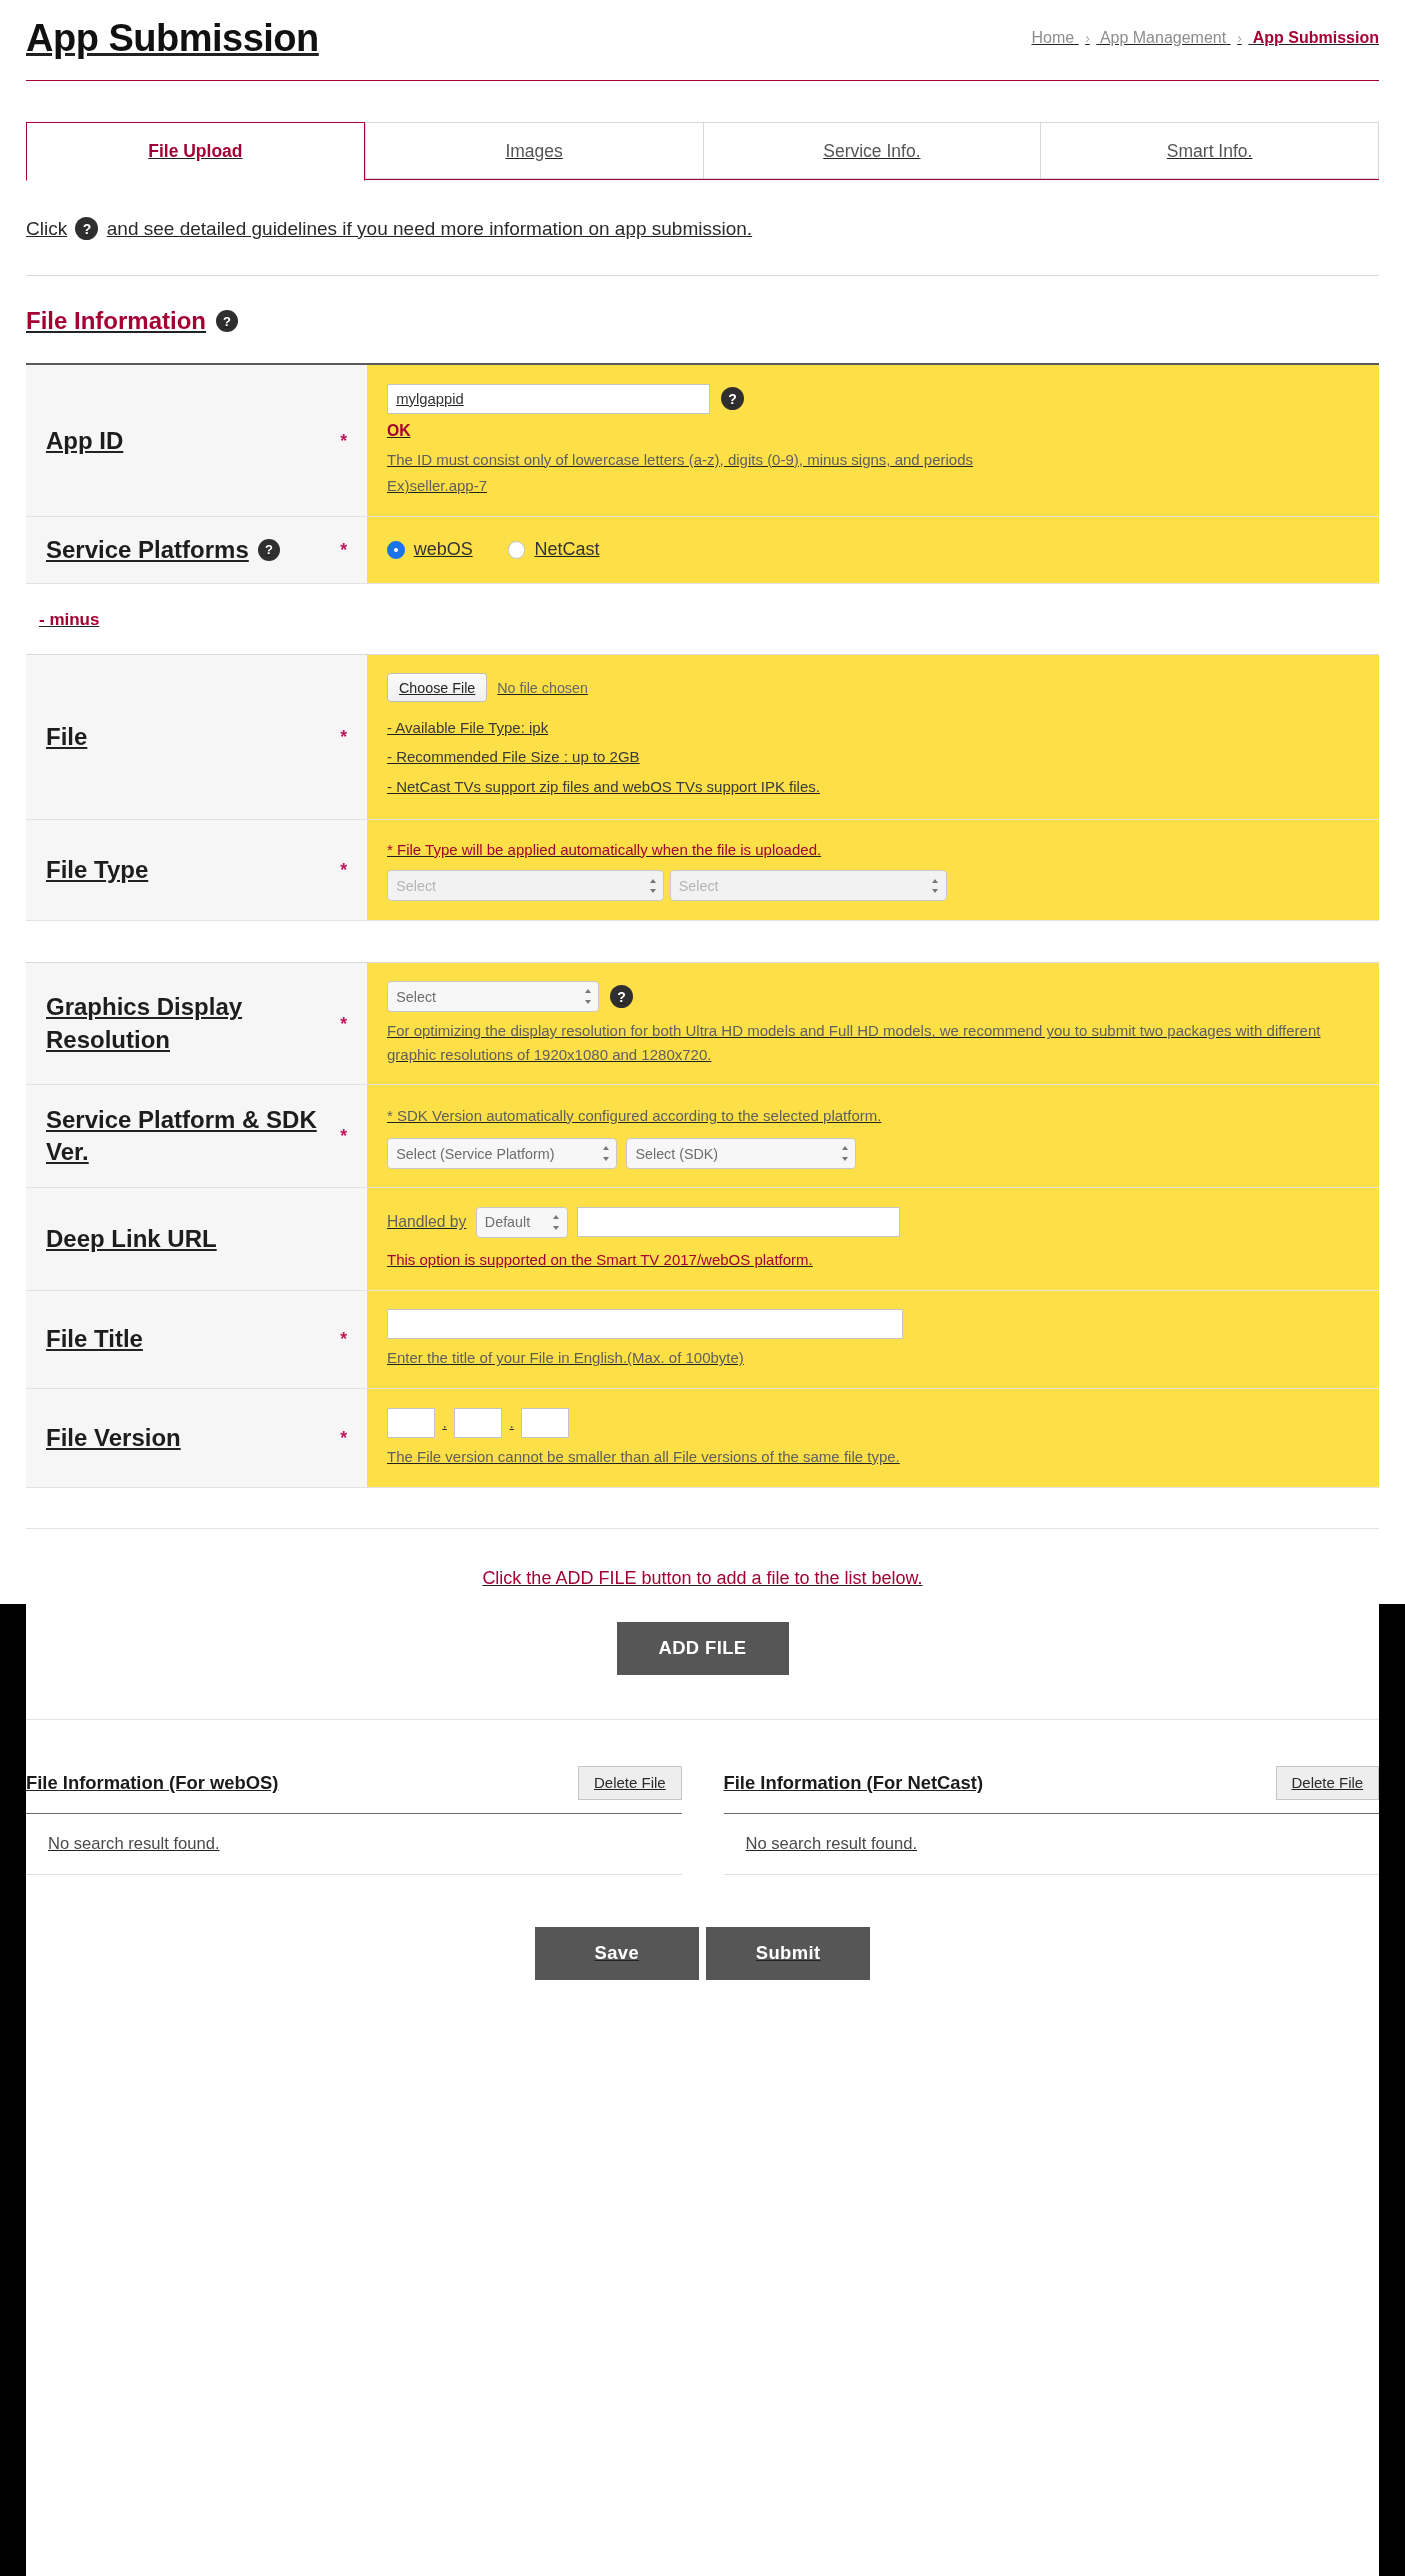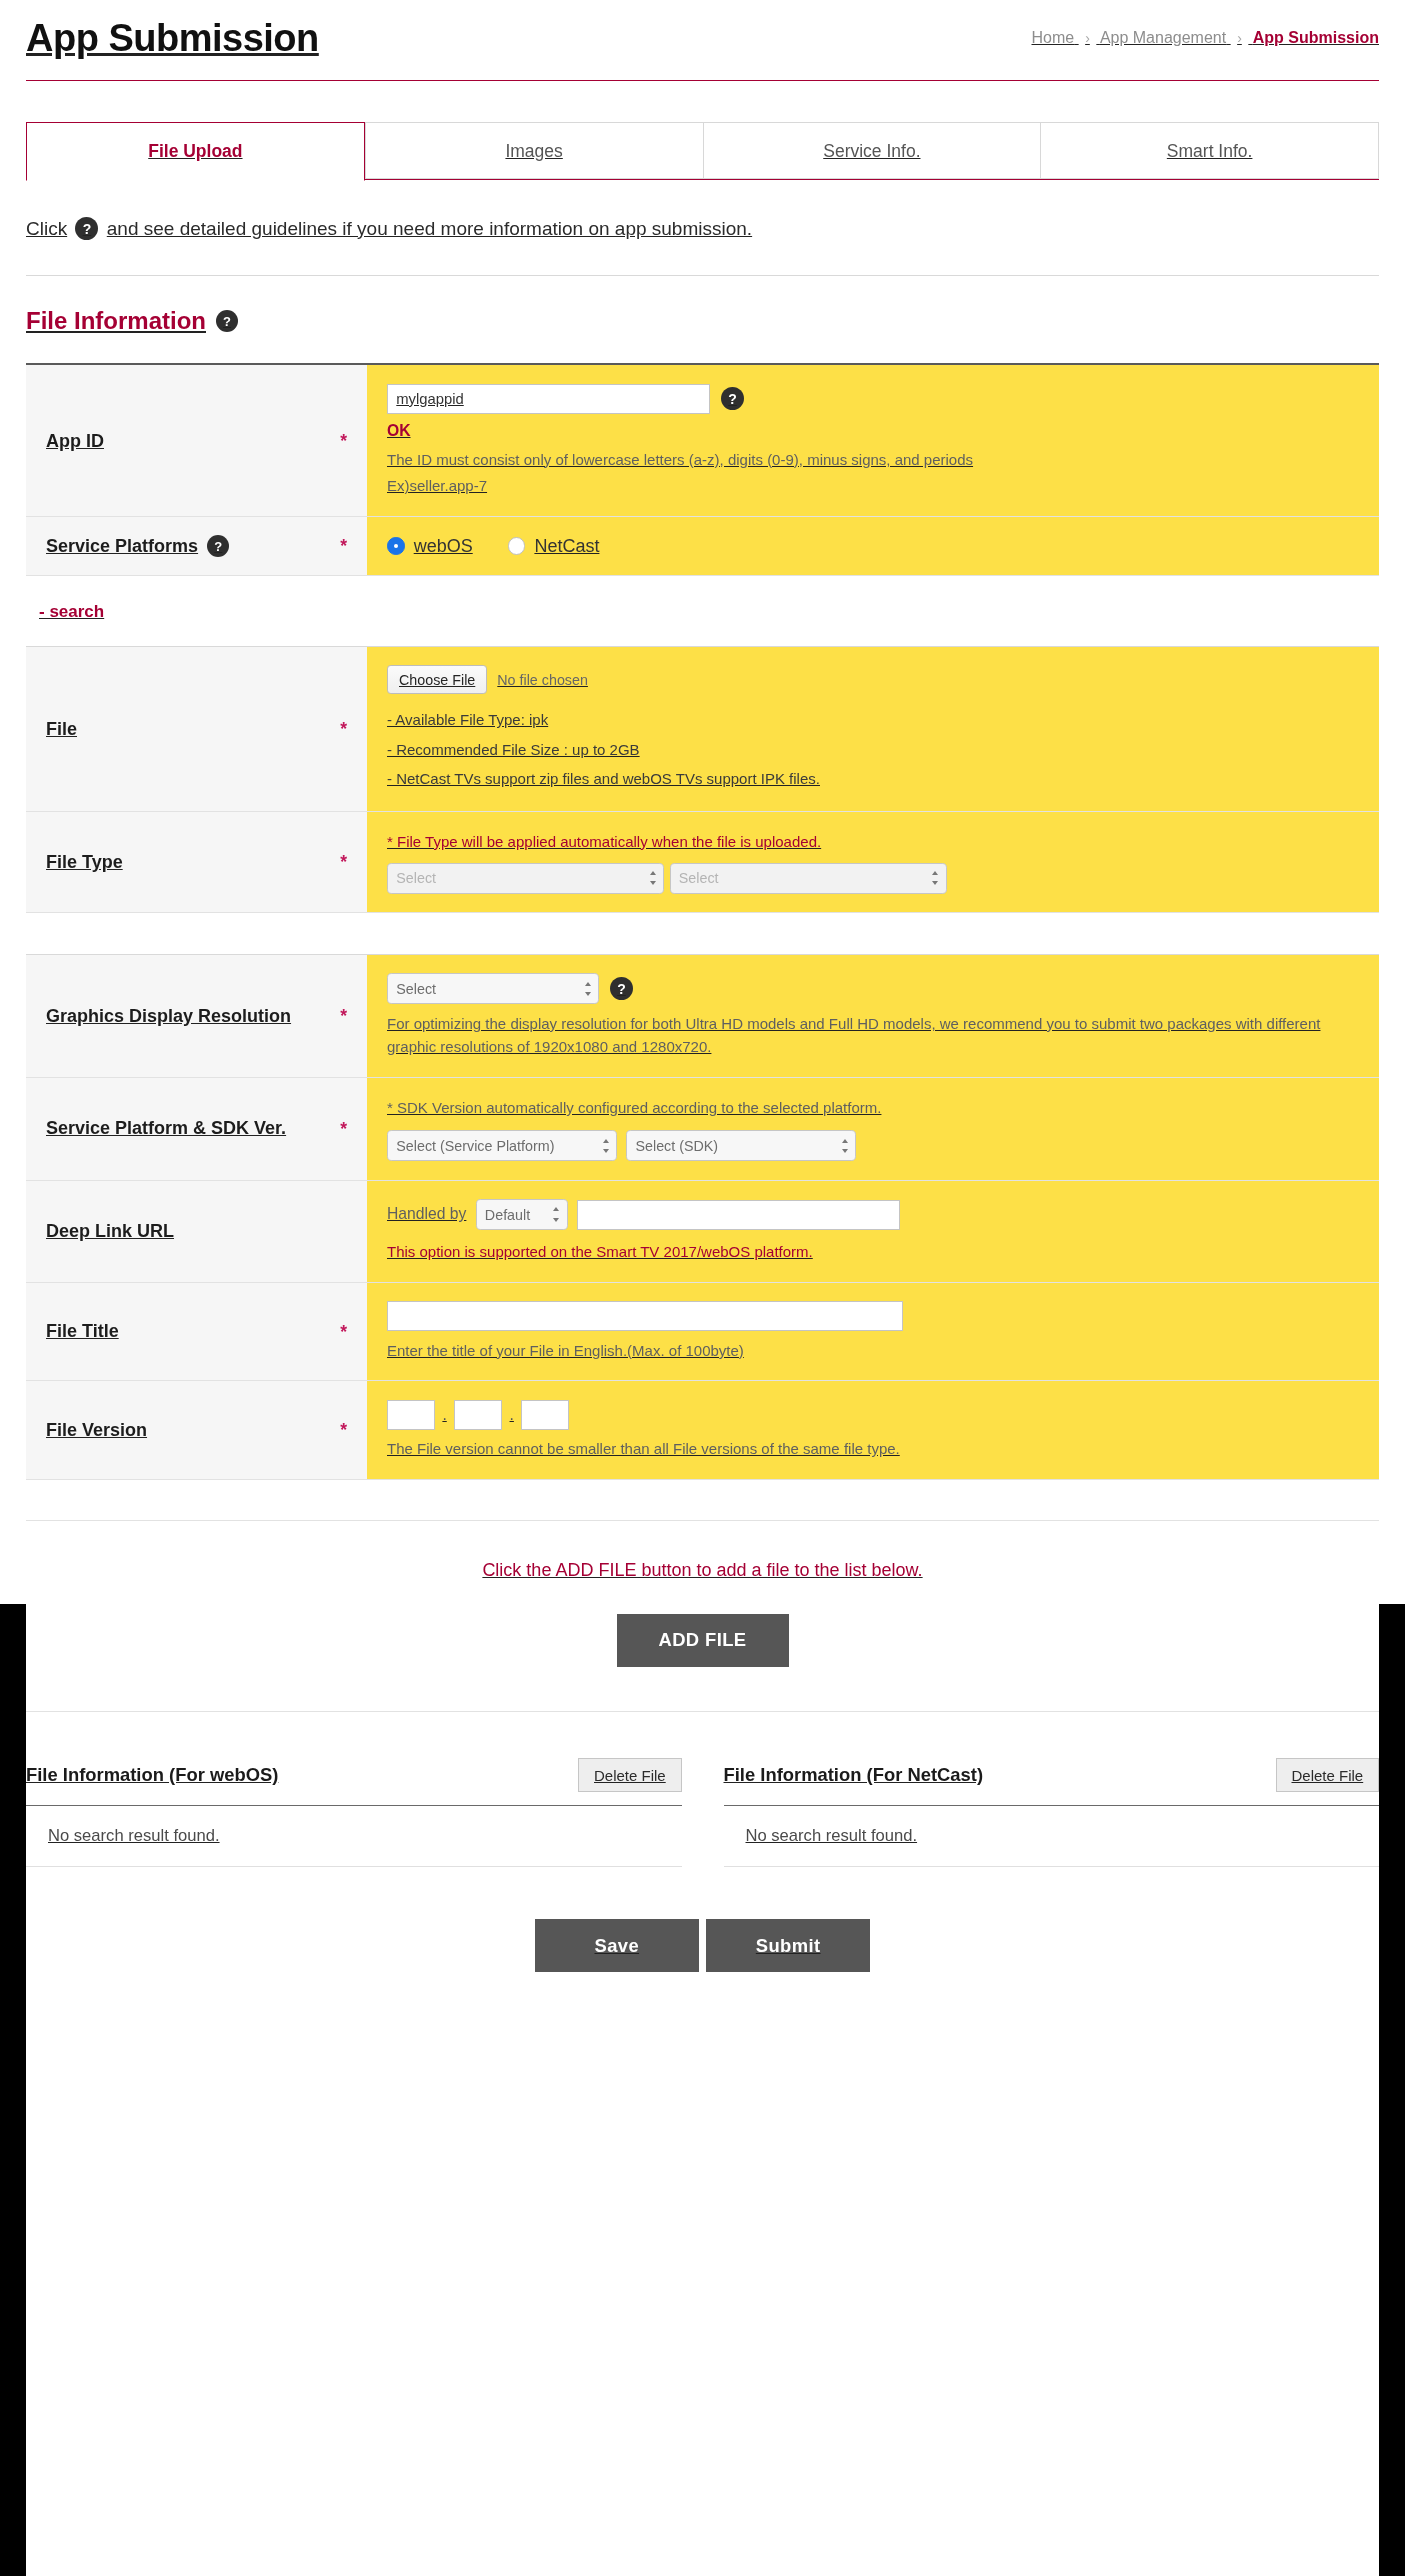--- a/index.html
+++ b/index.html
@@ -151,21 +151,21 @@
     width: 341px;
     flex: 0 0 341px;
     background: #f6f6f6;
     display: flex;
     align-items: center;
     padding: 16.6px 16.6px 16.6px 20px;
     gap: 9.2px;
     position: relative;
   }
   .fhead .lbl {
-    font-size: 18px;
+    font-size: 24px;
     font-weight: bold;
     color: #1d1d1d;
     line-height: 1.35;
   }
   .req {
     color: #c2185b;
     font-size: 17.5px;
     position: absolute;
     right: 20px;
     top: 50%;
@@ -457,21 +457,21 @@
           </label>
           <label class="radio-item">
             <span class="radio"></span>
             <span class="radio-label">NetCast</span>
           </label>
         </div>
       </div>
     </div>
   </div>
 
-  <div class="sub-label">- search</div>
+  <div class="sub-label">- minus</div>
 
   <div class="ftable" style="border-top:0.9px solid #d9d9d9;">
 
     <div class="frow">
       <div class="fhead">
         <span class="lbl">File</span>
         <span class="req">*</span>
       </div>
       <div class="fbody">
         <div class="filepick">

